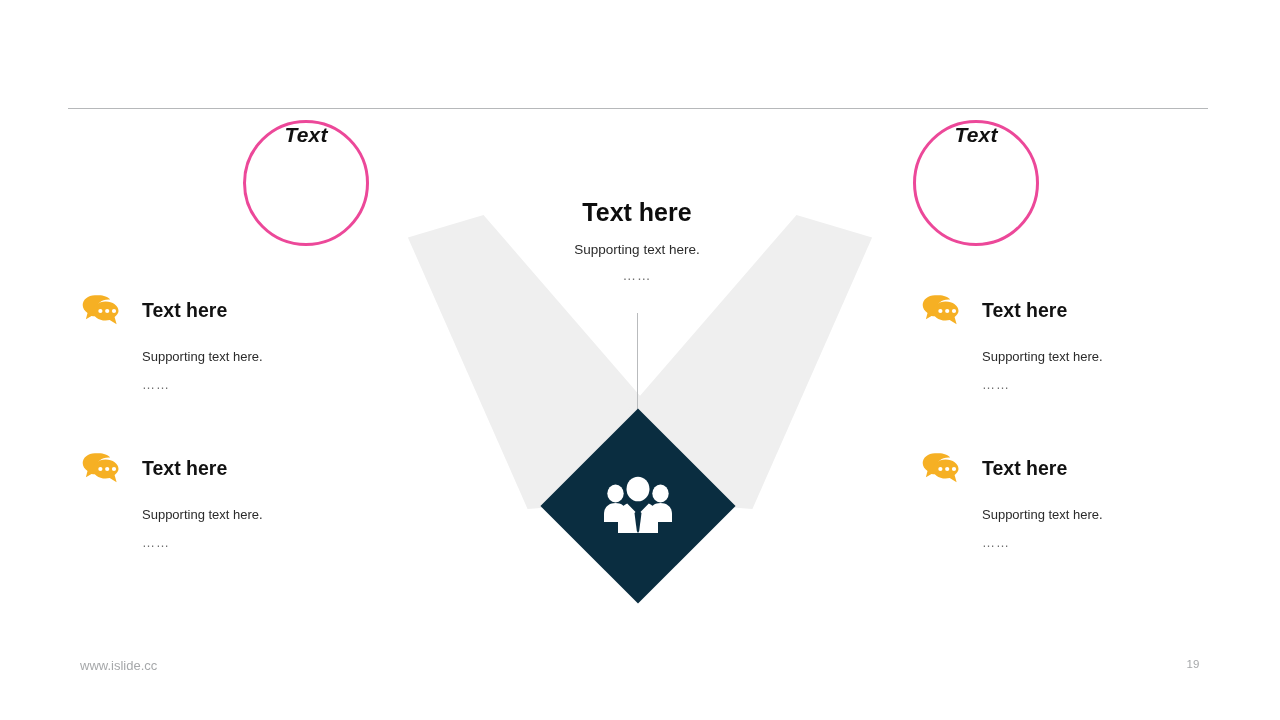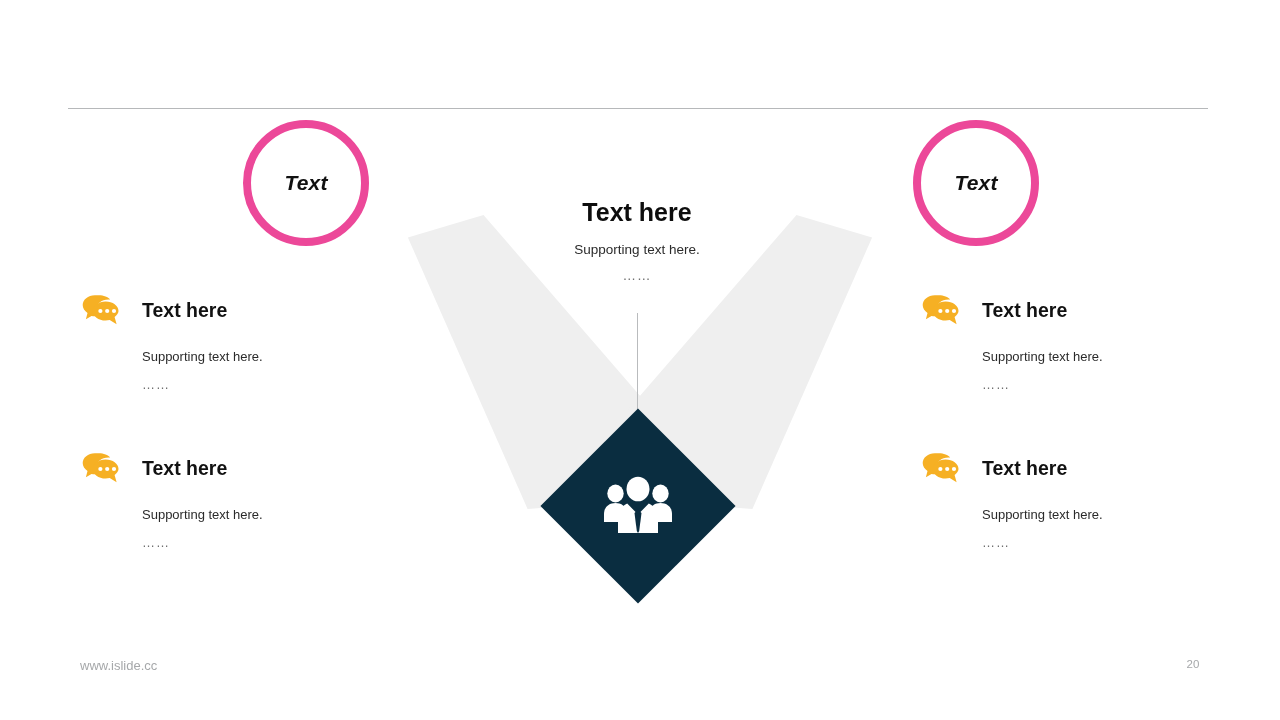--- a/index.html
+++ b/index.html
@@ -59,24 +59,24 @@
     height: 100px;
     background: #b9bbbd;
   }
 
   
   .circle-node {
     position: absolute;
     width: 126px;
     height: 126px;
     border-radius: 50%;
-    border: 8px solid #ec4899;
+    border: 3px solid #ec4899;
     background: #ffffff;
     display: flex;
-    align-items: center;
+    align-items: flex-start;
     justify-content: center;
     box-sizing: border-box;
   }
   .circle-node .circle-label {
     font-size: 21px;
     font-weight: bold;
     font-style: italic;
     color: #111111;
     letter-spacing: .2px;
   }
@@ -319,15 +319,15 @@
           <circle cx="33" cy="18" r="2.1" fill="#ffffff"></circle>
         </svg>
       </span>
       <span class="item-title">Text here</span>
     </div>
     <div class="item-sub">Supporting text here.</div>
     <div class="item-dots">……</div>
   </div>
 
   <div class="footer-url">www.islide.cc</div>
-  <div class="footer-page">20</div>
+  <div class="footer-page">19</div>
 
 </div>
 
 </body></html>

